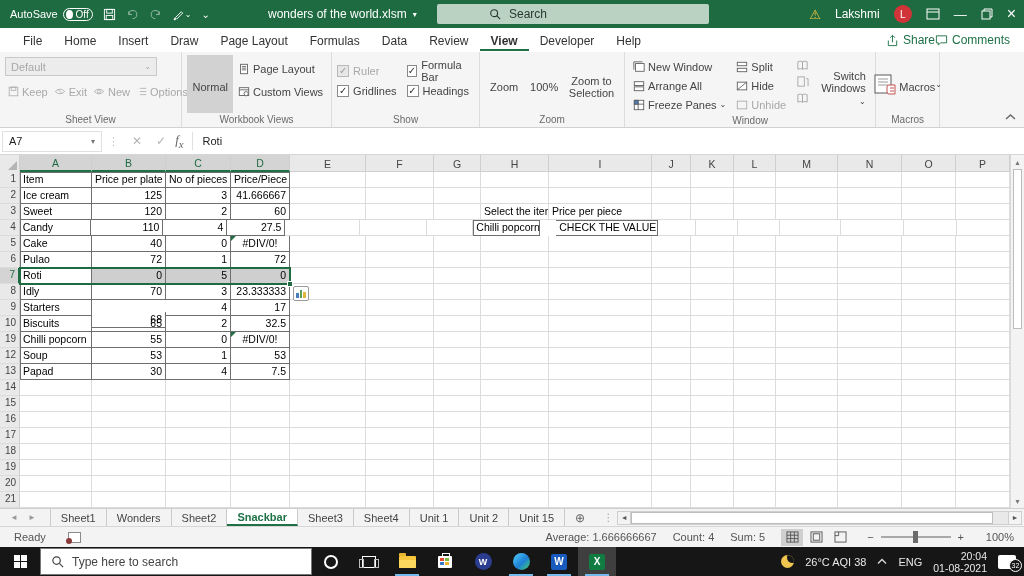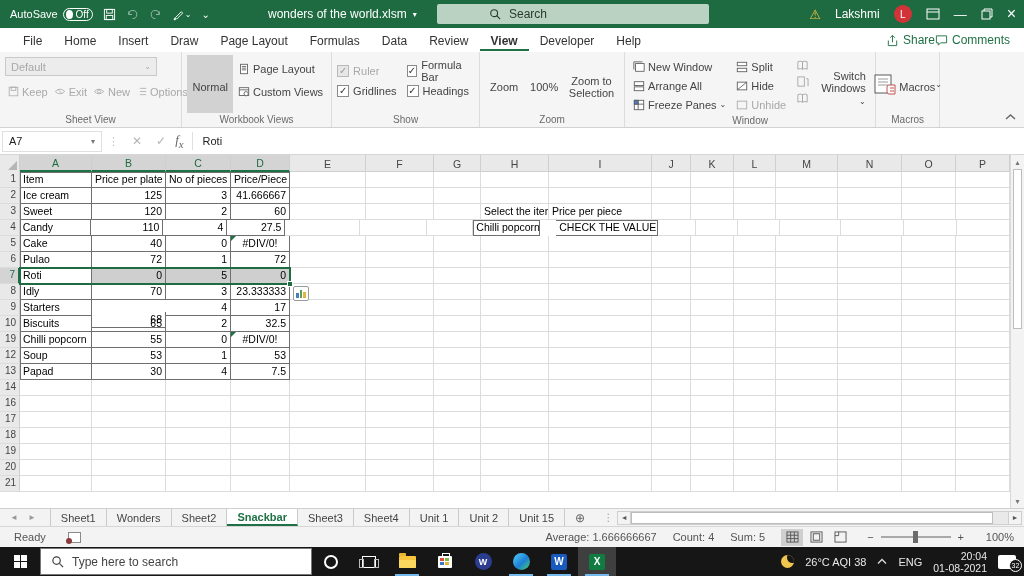--- a/index.html
+++ b/index.html
@@ -790,20 +790,39 @@
           <div class="cell" style="width: 103px;"></div>
           <div class="cell" style="width: 39px;"></div>
           <div class="cell" style="width: 43px;"></div>
           <div class="cell" style="width: 42px;"></div>
           <div class="cell" style="width: 62px;"></div>
           <div class="cell" style="width: 64px;"></div>
           <div class="cell" style="width: 54px;"></div>
           <div class="cell" style="width: 54px;"></div>
         </div>
         <div class="grow">
+          <div class="rh">15</div>
+          <div class="cell" style="width: 72px;"></div>
+          <div class="cell" style="width: 74px;"></div>
+          <div class="cell" style="width: 65px;"></div>
+          <div class="cell" style="width: 59px;"></div>
+          <div class="cell" style="width: 76px;"></div>
+          <div class="cell" style="width: 68px;"></div>
+          <div class="cell" style="width: 47px;"></div>
+          <div class="cell" style="width: 68px;"></div>
+          <div class="cell" style="width: 103px;"></div>
+          <div class="cell" style="width: 39px;"></div>
+          <div class="cell" style="width: 43px;"></div>
+          <div class="cell" style="width: 42px;"></div>
+          <div class="cell" style="width: 62px;"></div>
+          <div class="cell" style="width: 64px;"></div>
+          <div class="cell" style="width: 54px;"></div>
+          <div class="cell" style="width: 54px;"></div>
+        </div>
+        <div class="grow">
           <div class="rh">16</div>
           <div class="cell" style="width: 72px;"></div>
           <div class="cell" style="width: 74px;"></div>
           <div class="cell" style="width: 65px;"></div>
           <div class="cell" style="width: 59px;"></div>
           <div class="cell" style="width: 76px;"></div>
           <div class="cell" style="width: 68px;"></div>
           <div class="cell" style="width: 47px;"></div>
           <div class="cell" style="width: 68px;"></div>
           <div class="cell" style="width: 103px;"></div>

